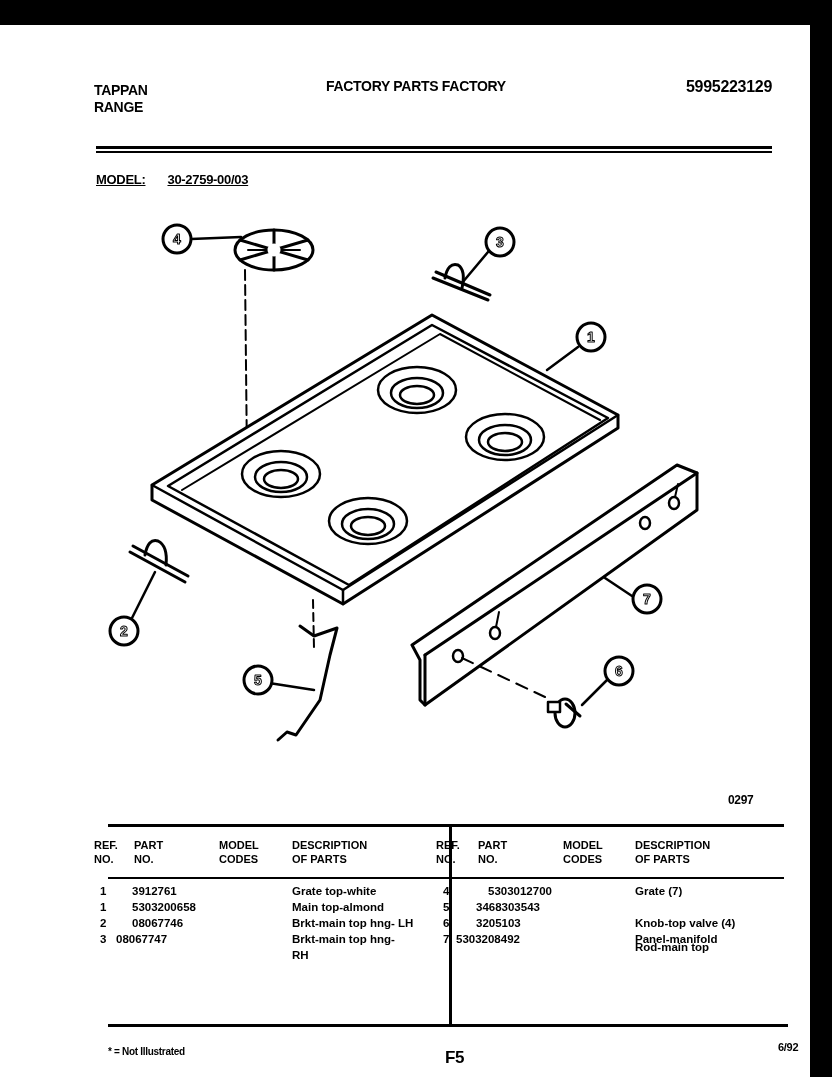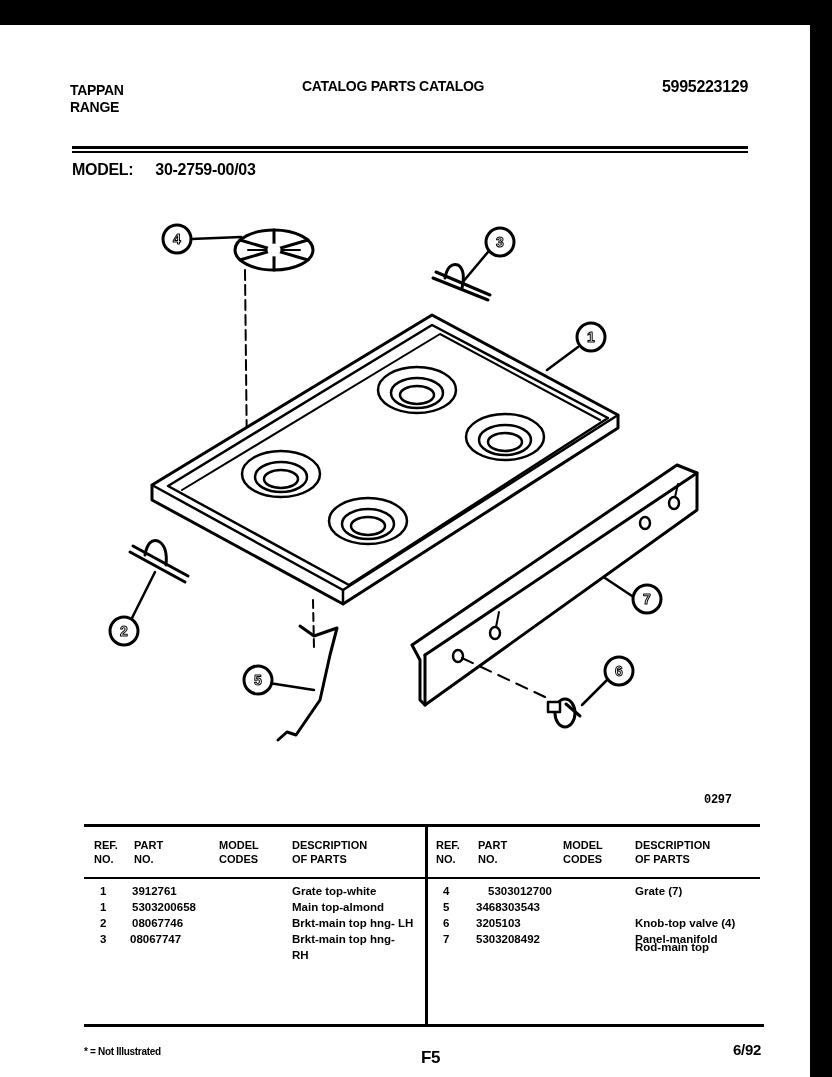--- a/index.html
+++ b/index.html
@@ -1,54 +1,54 @@
 <!DOCTYPE html>
 <html><head>
   <meta charset="utf-8">
   <style>
     html, body { margin:0; padding:0; }
     body { width:832px; height:1077px; position:relative; background:#ffffff; overflow:hidden;
            font-family:"Liberation Sans", sans-serif; color:#000; }
     .topbar { position:absolute; left:0; top:0; width:832px; height:25px; background:#000; }
     .rightbar { position:absolute; right:0; top:0; width:22px; height:1077px; background:#000; }
     .b { font-weight:bold; letter-spacing:-0.3px; }
-    .abs { position:absolute; }
+    .abs { position:absolute;margin-left:24px; }
     .hdr-brand { left:70px; top:82px; font-size:14px; line-height:17px; }
     .hdr-title { left:302px; top:78px; font-size:14px; }
     .hdr-num { left:662px; top:78px; font-size:16px; }
     .rule1 { left:72px; top:146px; width:676px; height:3px; background:#000; }
     .rule2 { left:72px; top:151px; width:676px; height:2px; background:#000; }
-    .model { left:72px; top:161px; font-size:16px; }
+    .model { left:72px; top:172px; font-size:13px;text-decoration:underline; }
     .model .val { margin-left:22px; }
     svg.diagram { position:absolute; left:0; top:190px; }
-    .fig-code { left:704px; top:793px; font-size:12px;font-family:Liberation Mono, monospace; }
+    .fig-code { left:704px; top:793px; font-size:12px; }
     .tbl-top { left:84px; top:824px; width:676px; height:3px; background:#000; }
     .tbl-div { left:425px; top:826px; width:3px; height:200px; background:#000; }
     .tbl-bot { left:84px; top:1024px; width:680px; height:3px; background:#000; }
     .tbl-hrule-l { left:84px; top:877px; width:341px; height:2px; background:#000; }
     .tbl-hrule-r { left:428px; top:877px; width:332px; height:2px; background:#000; }
     .th { font-size:11px; line-height:14px; font-weight:bold; position:absolute; top:838px; }
     .td { font-size:11.5px; line-height:16px; font-weight:bold; position:absolute; }
     .footer-note { left:84px; top:1046px; font-size:10px; }
     .footer-page { left:421px; top:1048px; font-size:17px; }
-    .footer-date { left:733px; top:1041px; font-size:15px; }
+    .footer-date { left:754px; top:1041px; font-size:11px; }
     .callout circle { fill:#fff; stroke:#000; stroke-width:3; }
     .callout text { font-family:"Liberation Sans", sans-serif; font-weight:bold; font-size:14px; text-anchor:middle; }
   </style>
 </head>
 <body>
 
 <div class="topbar"></div>
 <div class="rightbar"></div>
 
 <div class="abs b hdr-brand">
   <div>TAPPAN</div>
   <div>RANGE</div>
 </div>
-<div class="abs b hdr-title">CATALOG PARTS CATALOG</div>
+<div class="abs b hdr-title">FACTORY PARTS FACTORY</div>
 <div class="abs b hdr-num">5995223129</div>
 <div class="abs rule1"></div>
 <div class="abs rule2"></div>
 <div class="abs b model">
   <span>MODEL:</span><span class="val">30-2759-00/03</span>
 </div>
 
 <svg class="diagram" width="832" height="560" viewBox="0 190 832 560" fill="none" stroke="#000" stroke-linecap="round" stroke-linejoin="round">
 
   <g stroke-width="3">
@@ -212,21 +212,21 @@
   <span class="td" style="left:132px;top:899px">5303200658</span>
   <span class="td" style="left:292px;top:899px">Main top-almond</span>
 </div>
 <div>
   <span class="td" style="left:100px;top:915px">2</span>
   <span class="td" style="left:132px;top:915px">08067746</span>
   <span class="td" style="left:292px;top:915px">Brkt-main top hng- LH</span>
 </div>
 <div>
   <span class="td" style="left:100px;top:931px">3</span>
-  <span class="td" style="left:130px;top:931px">08067747</span>
+  <span class="td" style="left:116px;top:931px">08067747</span>
   <span class="td" style="left:292px;top:931px">Brkt-main top hng-</span>
 </div>
 <div>
   <span class="td" style="left:292px;top:947px">RH</span>
 </div>
 
 <div>
   <span class="td" style="left:443px;top:883px">4</span>
   <span class="td" style="left:488px;top:883px">5303012700</span>
   <span class="td" style="left:635px;top:883px">Grate (7)</span>
@@ -236,19 +236,19 @@
   <span class="td" style="left:476px;top:899px">3468303543</span>
   <span class="td" style="left:635px;top:939px">Rod-main top</span>
 </div>
 <div>
   <span class="td" style="left:443px;top:915px">6</span>
   <span class="td" style="left:476px;top:915px">3205103</span>
   <span class="td" style="left:635px;top:915px">Knob-top valve (4)</span>
 </div>
 <div>
   <span class="td" style="left:443px;top:931px">7</span>
-  <span class="td" style="left:476px;top:931px">5303208492</span>
+  <span class="td" style="left:456px;top:931px">5303208492</span>
   <span class="td" style="left:635px;top:931px">Panel-manifold</span>
 </div>
 
 <div class="abs b footer-note">* = Not Illustrated</div>
 <div class="abs b footer-page">F5</div>
 <div class="abs b footer-date">6/92</div>
 
 </body></html>

